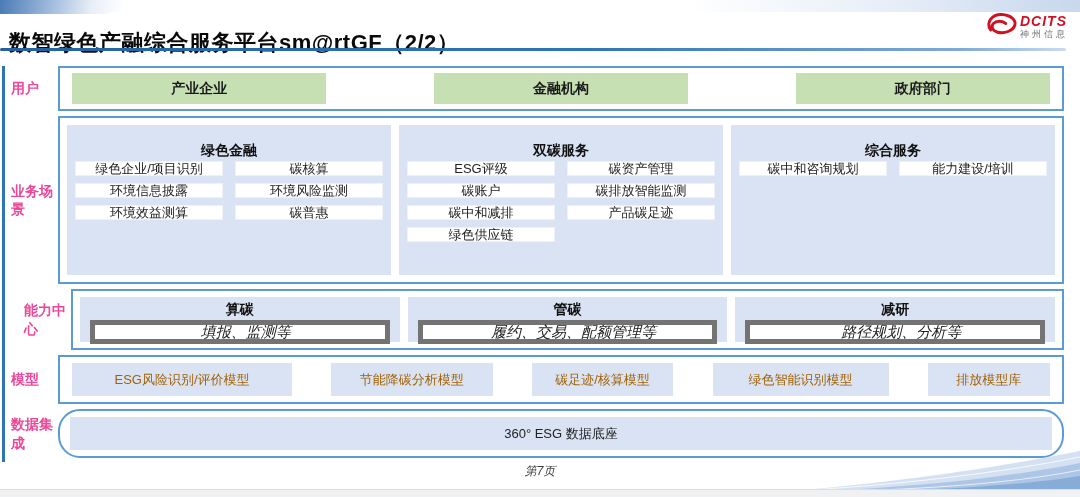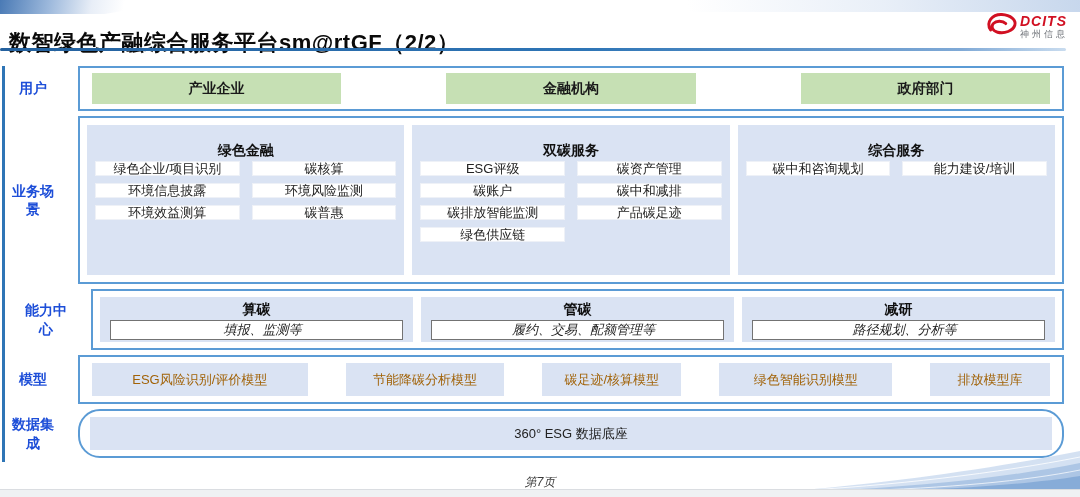--- a/index.html
+++ b/index.html
@@ -23,21 +23,21 @@
   .brand{position:absolute;right:12px;top:10px;display:flex;align-items:center;}
   .brand-text{display:flex;flex-direction:column;line-height:1;}
   .brand-name{color:#d11022;font-weight:bold;font-style:italic;font-size:14px;letter-spacing:1px;}
   .brand-sub{color:#6b6f75;font-size:9px;letter-spacing:3px;margin-top:2px;}
 
   
   .accent-line{position:absolute;left:2px;top:66px;width:3px;height:396px;background:#2e75b6;}
   .content{position:absolute;left:8px;right:16px;top:66px;display:flex;flex-direction:column;gap:5px;}
   .row{display:flex;align-items:stretch;}
   .row-label{width:50px;flex:0 0 50px;display:flex;align-items:center;justify-content:center;
-    font-size:14px;font-weight:bold;color:#1d4ed8;text-align:center;line-height:1.3;padding-right:20px;}
+    font-size:14px;font-weight:bold;color:#ec4899;text-align:left;line-height:1.3;padding-right:0;}
   .row-label span{display:block;width:44px;}
   .band{flex:1;background:#fff;border:2px solid #5b9bd5;display:flex;box-sizing:border-box;}
 
   
   .row-users{height:45px;}
   .band-users{align-items:center;justify-content:space-between;padding:0 12px;}
   .user-chip{width:26%;height:31px;background:#c6e0b4;display:flex;align-items:center;justify-content:center;
     font-size:14px;font-weight:bold;color:#1a1a1a;}
 
   
@@ -48,41 +48,41 @@
   .item-grid{display:grid;grid-template-columns:1fr 1fr;gap:7px 12px;align-content:start;}
   .item-box{background:#fff;height:15px;display:flex;align-items:center;justify-content:center;
     font-size:13px;color:#222;border:1px solid #eef1f7;box-sizing:border-box;white-space:nowrap;}
 
   
   .row-capabilities{height:61px;margin-left:13px;}
   .band-capabilities{gap:8px;padding:6px 7px;}
   .cap-panel{flex:1;background:#dae3f3;display:flex;flex-direction:column;padding:2px 10px 6px;box-sizing:border-box;}
   .cap-title{text-align:center;font-size:14px;font-weight:bold;color:#111;height:21px;line-height:21px;}
   .cap-sub{background:#fff;height:24px;display:flex;align-items:center;justify-content:center;
-    font-size:13px;font-style:italic;color:#222;border:1px solid #737373;box-sizing:border-box;padding-left:12px;}
+    font-size:15px;font-style:italic;color:#222;border:5px solid #737373;box-sizing:border-box;padding-left:12px;}
 
   
   .row-models{height:49px;}
   .band-models{align-items:center;justify-content:space-between;padding:0 12px;}
   .model-box{background:#dae3f3;height:33px;display:flex;align-items:center;justify-content:center;
     font-size:13px;color:#a16207;white-space:nowrap;}
   .model-box.m0{width:22.5%;}
   .model-box.m1{width:16.5%;}
   .model-box.m2{width:14.5%;}
   .model-box.m3{width:18%;}
   .model-box.m4{width:12.5%;}
 
   
   .row-data{height:49px;}
   .band-data{align-items:center;padding:0 10px;border-radius:22px;}
   .data-box{background:#dae3f3;height:33px;flex:1;display:flex;align-items:center;justify-content:center;
     font-size:13px;color:#222;}
 
   
-  .page-number{position:absolute;left:0;right:0;bottom:6px;text-align:center;
+  .page-number{position:absolute;left:0;right:0;bottom:17px;text-align:center;
     font-size:12px;font-style:italic;color:#3a3a3a;}
   .bottom-swoosh{position:absolute;right:0;bottom:6px;width:290px;height:40px;}
   .footer-band{position:absolute;left:0;right:0;bottom:0;height:7px;background:#eff1f3;border-top:1px solid #dadde1;}
 </style>
 </head>
 <body>
 
 <div class="slide">
 
   <div class="swoosh-tl"></div>
@@ -133,22 +133,22 @@
             <div class="item-box">碳普惠</div>
           </div>
         </div>
 
         <div class="panel">
           <div class="panel-title">双碳服务</div>
           <div class="item-grid">
             <div class="item-box">ESG评级</div>
             <div class="item-box">碳资产管理</div>
             <div class="item-box">碳账户</div>
+            <div class="item-box">碳排放智能监测</div>
             <div class="item-box">碳中和减排</div>
-            <div class="item-box">碳排放智能监测</div>
             <div class="item-box">产品碳足迹</div>
             <div class="item-box">绿色供应链</div>
           </div>
         </div>
 
         <div class="panel">
           <div class="panel-title">综合服务</div>
           <div class="item-grid">
             <div class="item-box">碳中和咨询规划</div>
             <div class="item-box">能力建设/培训</div>

